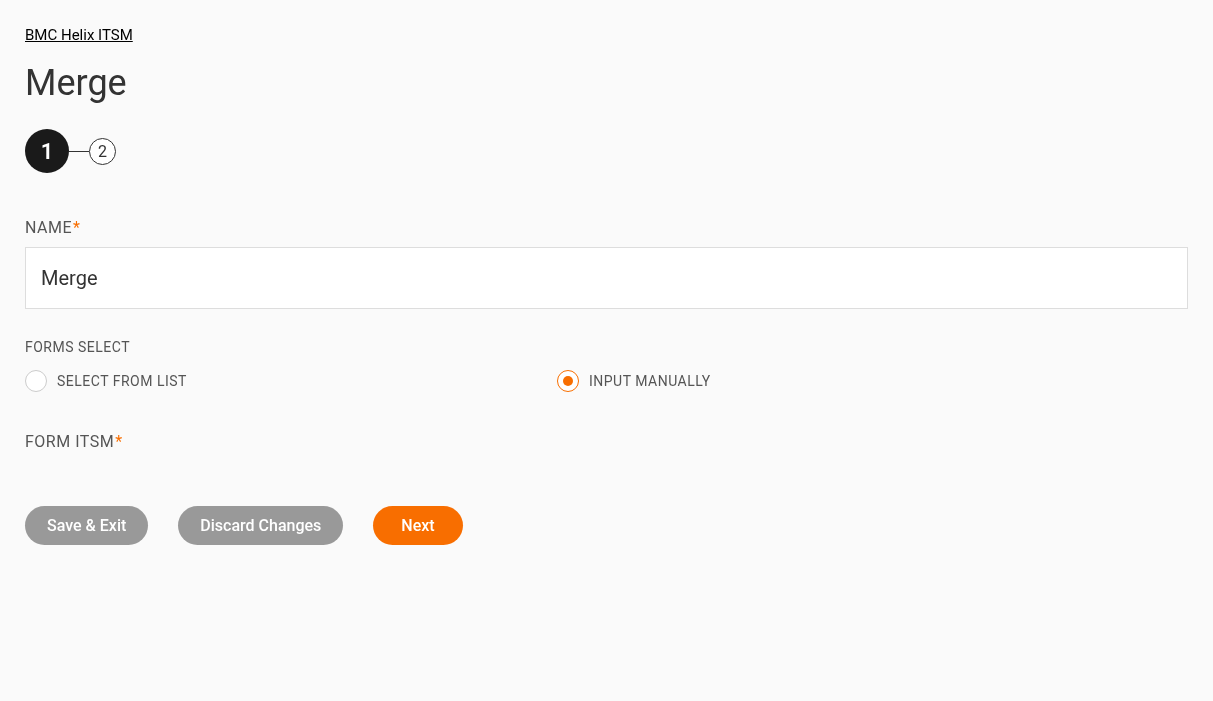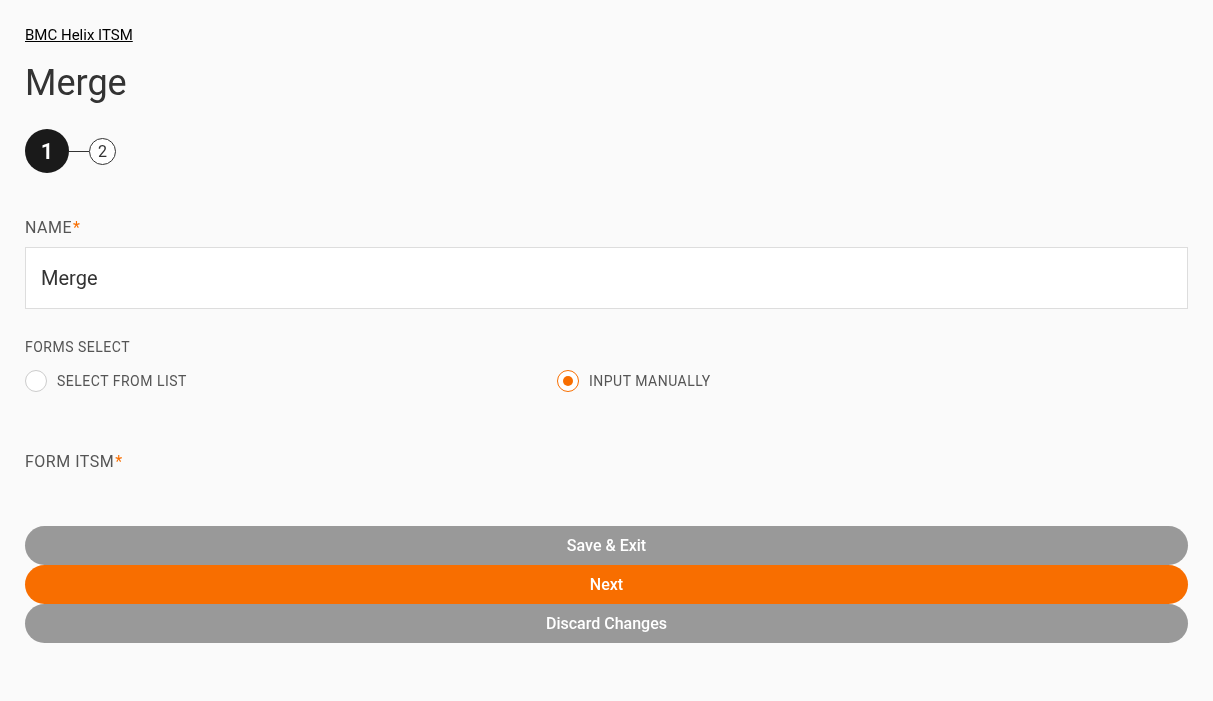--- a/index.html
+++ b/index.html
@@ -101,21 +101,21 @@
     .forms-options-label {
       font-size: 14px;
       color: #555;
       letter-spacing: 0.5px;
       display: block;
       margin-bottom: 15px;
     }
     .radio-group {
       display: flex;
       gap: 370px;
-      margin-bottom: 60px;
+      margin-bottom: 40px;
     }
     .radio-option {
       display: flex;
       align-items: center;
       gap: 10px;
       cursor: pointer;
     }
     .radio-circle {
       width: 22px;
       height: 22px;
@@ -135,22 +135,22 @@
       border-radius: 50%;
       background: #f86e00;
     }
     .radio-label {
       font-size: 14px;
       color: #555;
       letter-spacing: 0.5px;
     }
     .button-row {
       display: flex;
+      gap: 30px;
       margin-top: 55px;
-      flex-direction: column;
     }
     .btn {
       padding: 10px 22px;
       border: none;
       border-radius: 20px;
       font-size: 16px;
       font-weight: 500;
       cursor: pointer;
       font-family: inherit;
     }
@@ -203,18 +203,18 @@
 </div>
 
 <div class="form-group">
   <label class="form-label">
     <span>FORM ITSM</span><span class="required-asterisk">*</span>
   </label>
 </div>
 
 <div class="button-row">
   <button class="btn btn-secondary">Save &amp; Exit</button>
+  <button class="btn btn-secondary">Discard Changes</button>
   <button class="btn btn-primary">Next</button>
-  <button class="btn btn-secondary">Discard Changes</button>
 </div>
 
 
 
 
 </body></html>

